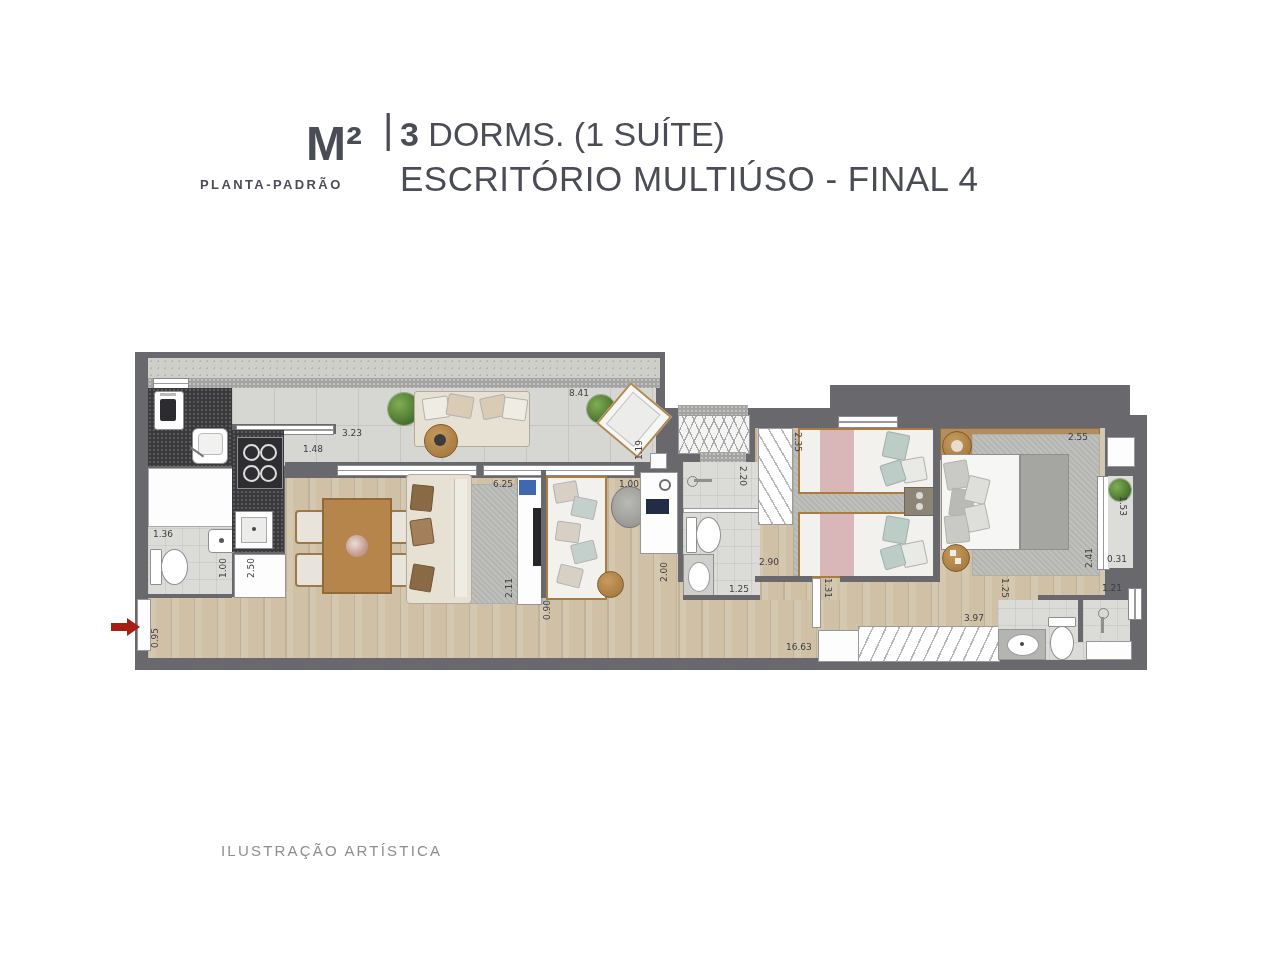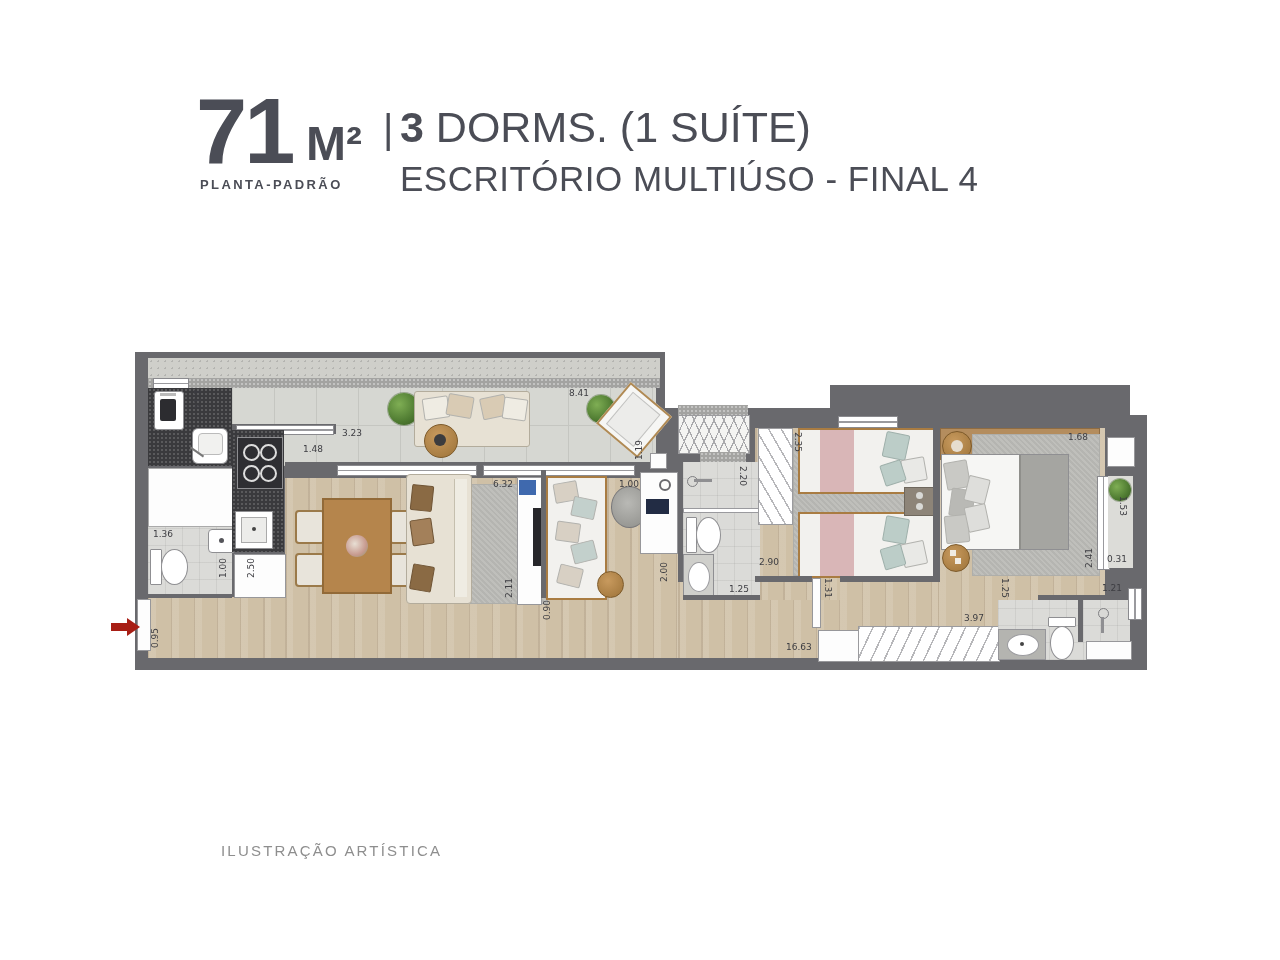--- a/index.html
+++ b/index.html
@@ -3,21 +3,21 @@
 <meta charset="utf-8">
 <style>
   html,body{margin:0;padding:0;background:#fff}
   .page{position:relative;width:1280px;height:960px;background:#ffffff;overflow:hidden;
         font-family:"Liberation Sans",sans-serif;color:#4b4d56}
   
   .h-num{position:absolute;left:196px;top:94px;font-size:92px;line-height:.82;font-weight:800;letter-spacing:-3px;color:#4b4d56}
   .h-unit{position:absolute;left:306px;top:116px;font-size:48px;font-weight:800;color:#4b4d56}
   .h-sub{position:absolute;left:200px;top:177px;font-size:13px;font-weight:700;letter-spacing:2.4px;color:#4b4d56}
   .h-sep{position:absolute;left:383px;top:107px;font-size:40px;font-weight:200;color:#4b4d56}
-  .h-l1{position:absolute;left:400px;top:103px;font-size:43px;font-weight:400;color:#4b4d56}
+  .h-l1{position:absolute;left:400px;top:115px;font-size:34px;font-weight:400;color:#4b4d56}
   .h-l1 b{font-weight:800}
   .h-l2{position:absolute;left:400px;top:159px;font-size:35px;font-weight:400;letter-spacing:.5px;color:#4b4d56}
   .f-note{position:absolute;left:221px;top:842px;font-size:15px;letter-spacing:2.2px;color:#8e8e8e}
   
   .wall{position:absolute;background:#69696d}
   .ledge{position:absolute;background:#cfcfca;background-image:radial-gradient(rgba(120,120,118,.3) 1px,transparent 1px);background-size:7px 7px}
   .band{position:absolute;background:#a3a3a1;background-image:radial-gradient(rgba(255,255,255,.35) .8px,transparent .8px);background-size:4px 4px}
   .wood{position:absolute;background:#cfc0a6;
         background-image:repeating-linear-gradient(90deg,rgba(125,100,70,.22) 0 1.5px,transparent 1.5px 23px),
                          repeating-linear-gradient(90deg,rgba(255,255,255,.12) 0 8px,transparent 8px 23px)}
@@ -53,21 +53,20 @@
   .dim.vd{writing-mode:vertical-rl}
   .dim.vu{writing-mode:vertical-rl;transform:rotate(180deg)}
   .arrow-shaft{position:absolute;background:#a81e15}
   .arrow-head{position:absolute;width:0;height:0;border-top:9px solid transparent;border-bottom:9px solid transparent;border-left:13px solid #a81e15}
 </style>
 </head>
 <body>
 
 <div class="page">
 
-  <div class="h-num">71</div>
   <div class="h-unit">M²</div>
   <div class="h-sub">PLANTA-PADRÃO</div>
   <div class="h-sep">|</div>
   <div class="h-l1"><b>3</b><span> DORMS. (1 SUÍTE)</span></div>
   <div class="h-l2">ESCRITÓRIO MULTIÚSO - FINAL 4</div>
 
   <div class="wall" style="left:135px;top:352px;width:530px;height:318px"></div>
   <div class="wall" style="left:660px;top:408px;width:175px;height:262px"></div>
   <div class="wall" style="left:830px;top:385px;width:300px;height:285px"></div>
   <div class="wall" style="left:1128px;top:415px;width:19px;height:255px"></div>
@@ -255,32 +254,32 @@
 
   <span class="dim vd" style="left:191px;top:389px">1.14</span>
   <span class="dim vu" style="left:247px;top:558px">2.50</span>
   <span class="dim" style="left:153px;top:530px">1.36</span>
   <span class="dim vu" style="left:219px;top:558px">1.00</span>
   <span class="dim vu" style="left:151px;top:628px">0.95</span>
   <span class="dim" style="left:342px;top:429px">3.23</span>
   <span class="dim" style="left:303px;top:445px">1.48</span>
   <span class="dim" style="left:569px;top:389px">8.41</span>
   <span class="dim vu" style="left:635px;top:440px">1.19</span>
-  <span class="dim" style="left:493px;top:480px">6.32</span>
+  <span class="dim" style="left:493px;top:480px">6.25</span>
   <span class="dim vu" style="left:505px;top:578px">2.11</span>
   <span class="dim" style="left:619px;top:480px">1.00</span>
   <span class="dim vu" style="left:543px;top:600px">0.90</span>
   <span class="dim vd" style="left:737px;top:466px">2.20</span>
   <span class="dim vu" style="left:660px;top:562px">2.00</span>
   <span class="dim" style="left:729px;top:585px">1.25</span>
   <span class="dim vd" style="left:792px;top:432px">2.35</span>
   <span class="dim" style="left:759px;top:558px">2.90</span>
   <span class="dim vd" style="left:822px;top:578px">1.31</span>
   <span class="dim" style="left:786px;top:643px">16.63</span>
-  <span class="dim" style="left:1068px;top:433px">1.68</span>
+  <span class="dim" style="left:1068px;top:433px">2.55</span>
   <span class="dim vu" style="left:1085px;top:548px">2.41</span>
   <span class="dim vd" style="left:1117px;top:496px">1.53</span>
   <span class="dim" style="left:1107px;top:555px">0.31</span>
   <span class="dim vd" style="left:999px;top:578px">1.25</span>
   <span class="dim" style="left:1102px;top:584px">1.21</span>
   <span class="dim" style="left:964px;top:614px">3.97</span>
 
   <div class="f-note">ILUSTRAÇÃO ARTÍSTICA</div>
 </div>
 

